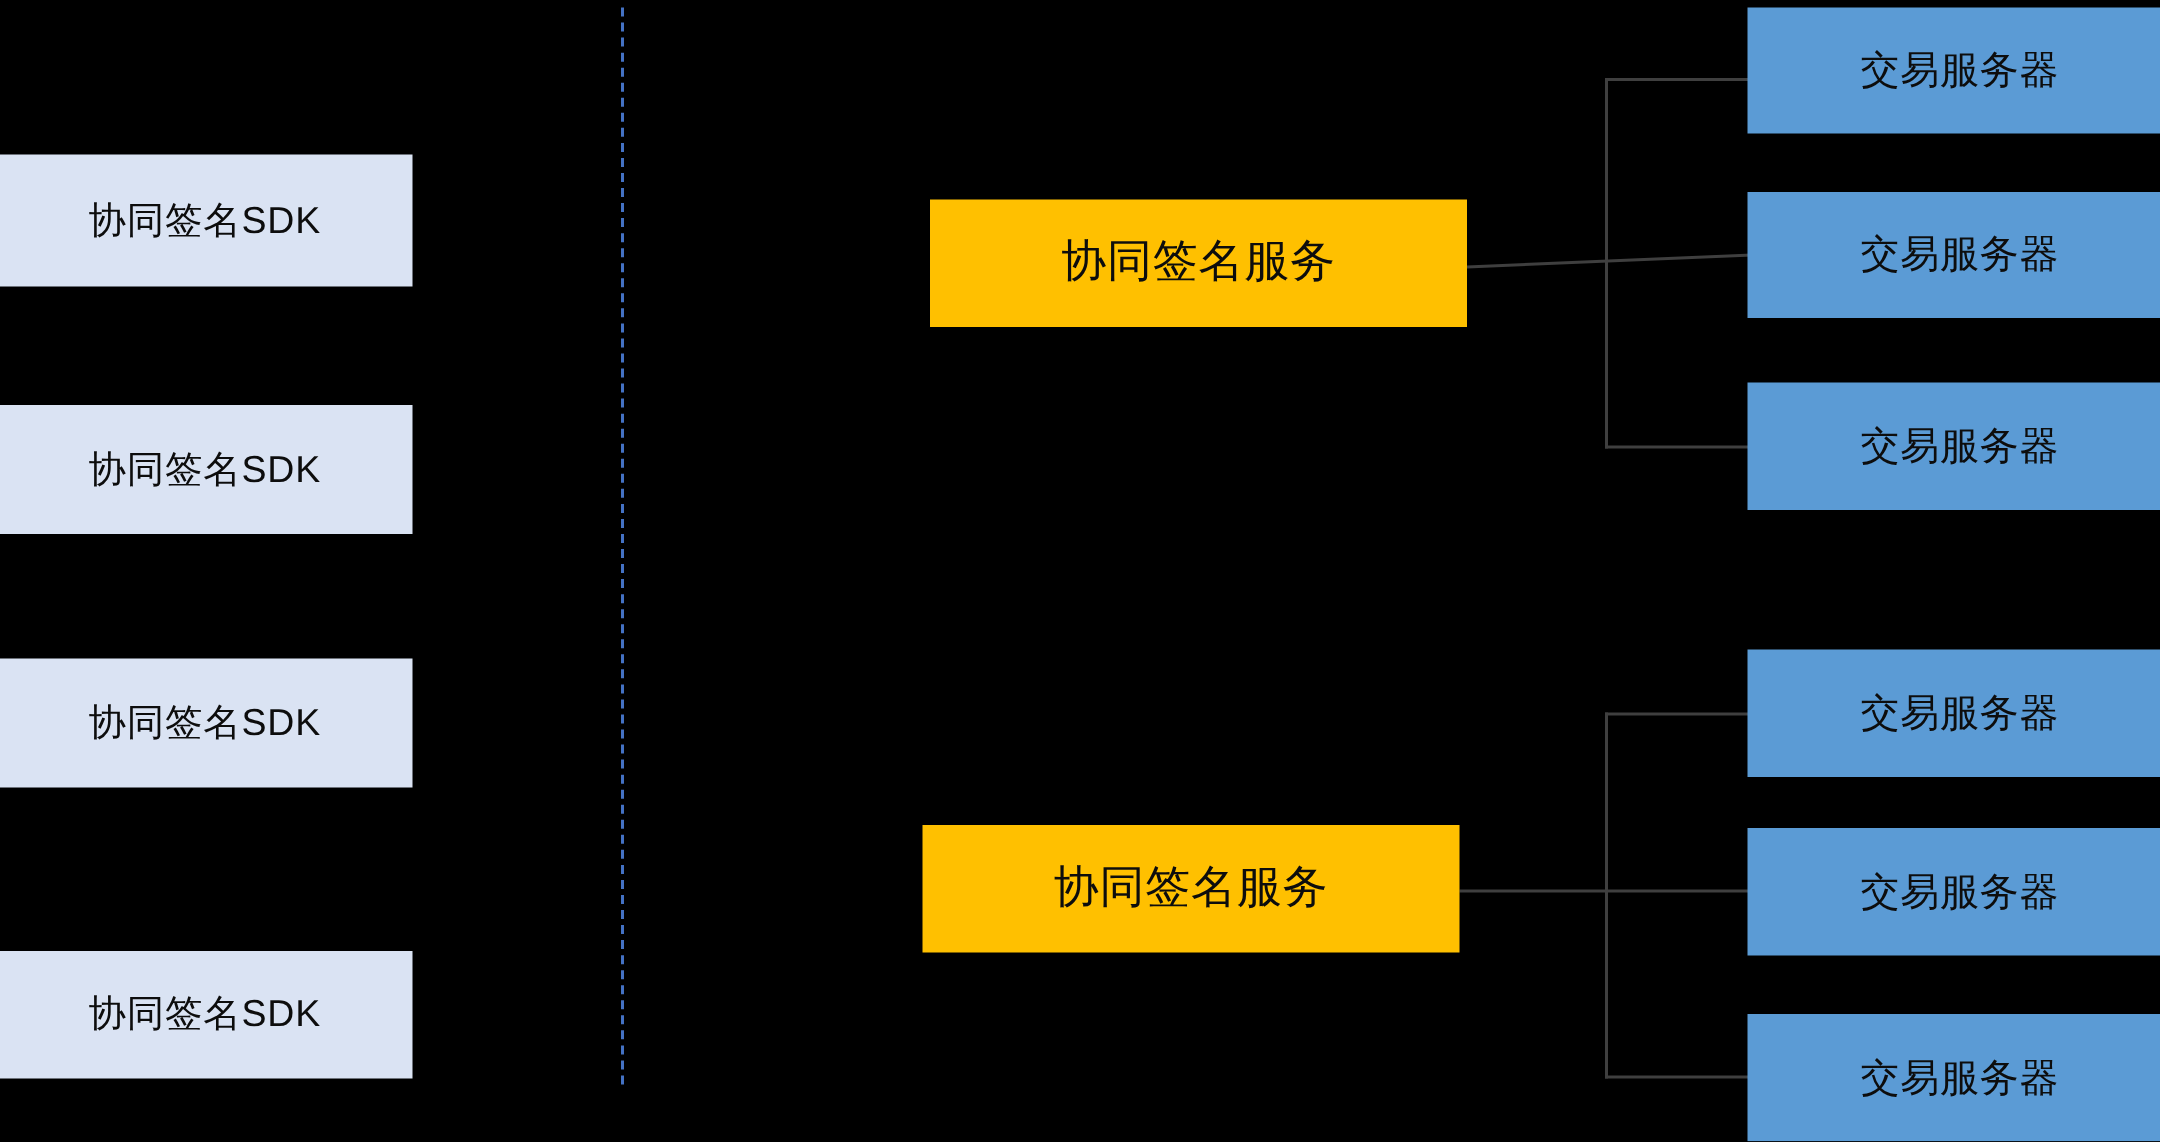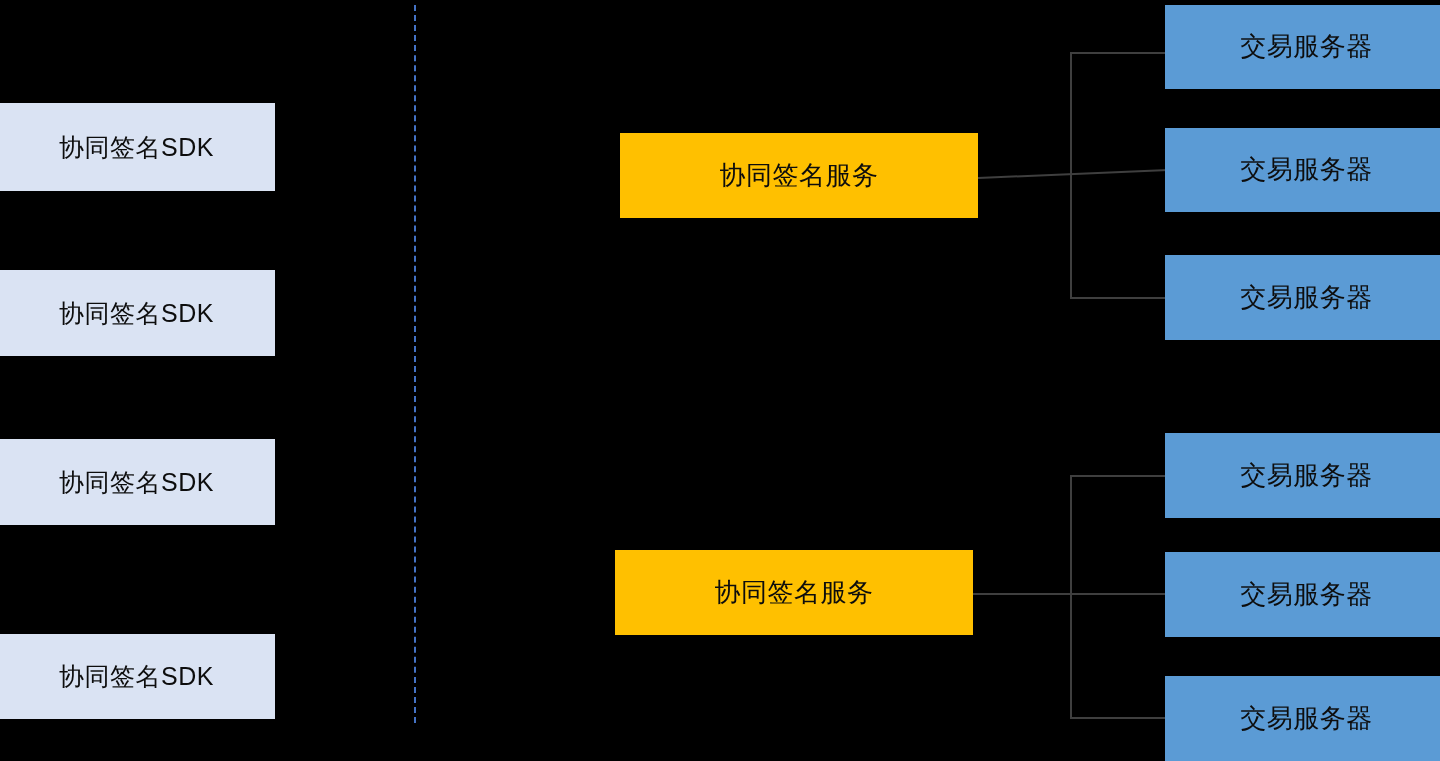--- a/index.html
+++ b/index.html
@@ -29,21 +29,21 @@
     letter-spacing: 0.5px;
   }
 
   .node.sdk {
     background: #dae3f3;
     font-size: 25px;
   }
 
   .node.service {
     background: #ffc000;
-    font-size: 26px;
+    font-size: 30px;
   }
 
   .node.server {
     background: #5b9bd5;
     font-size: 26px;
   }
 
   
   .divider {
     position: absolute;

